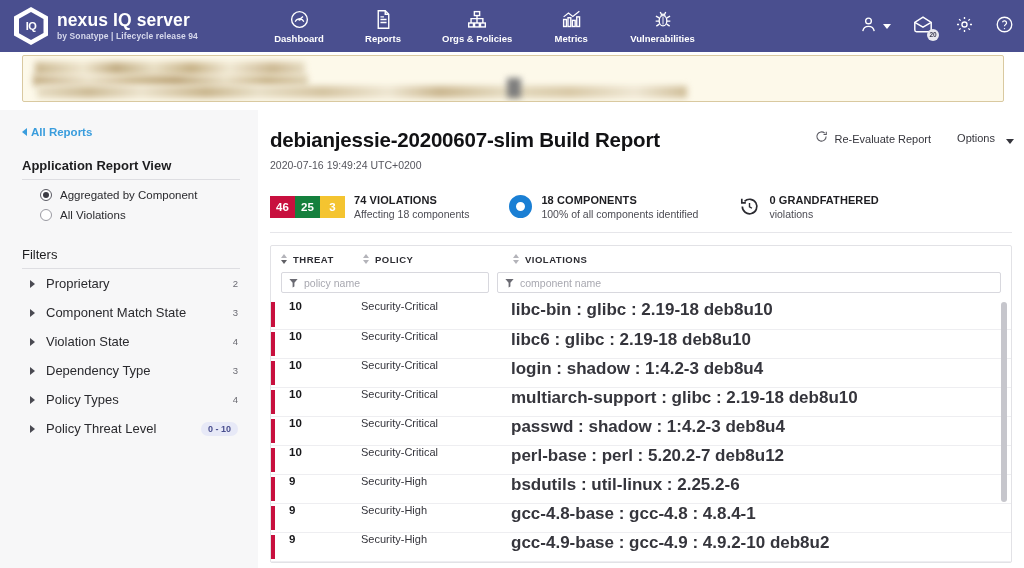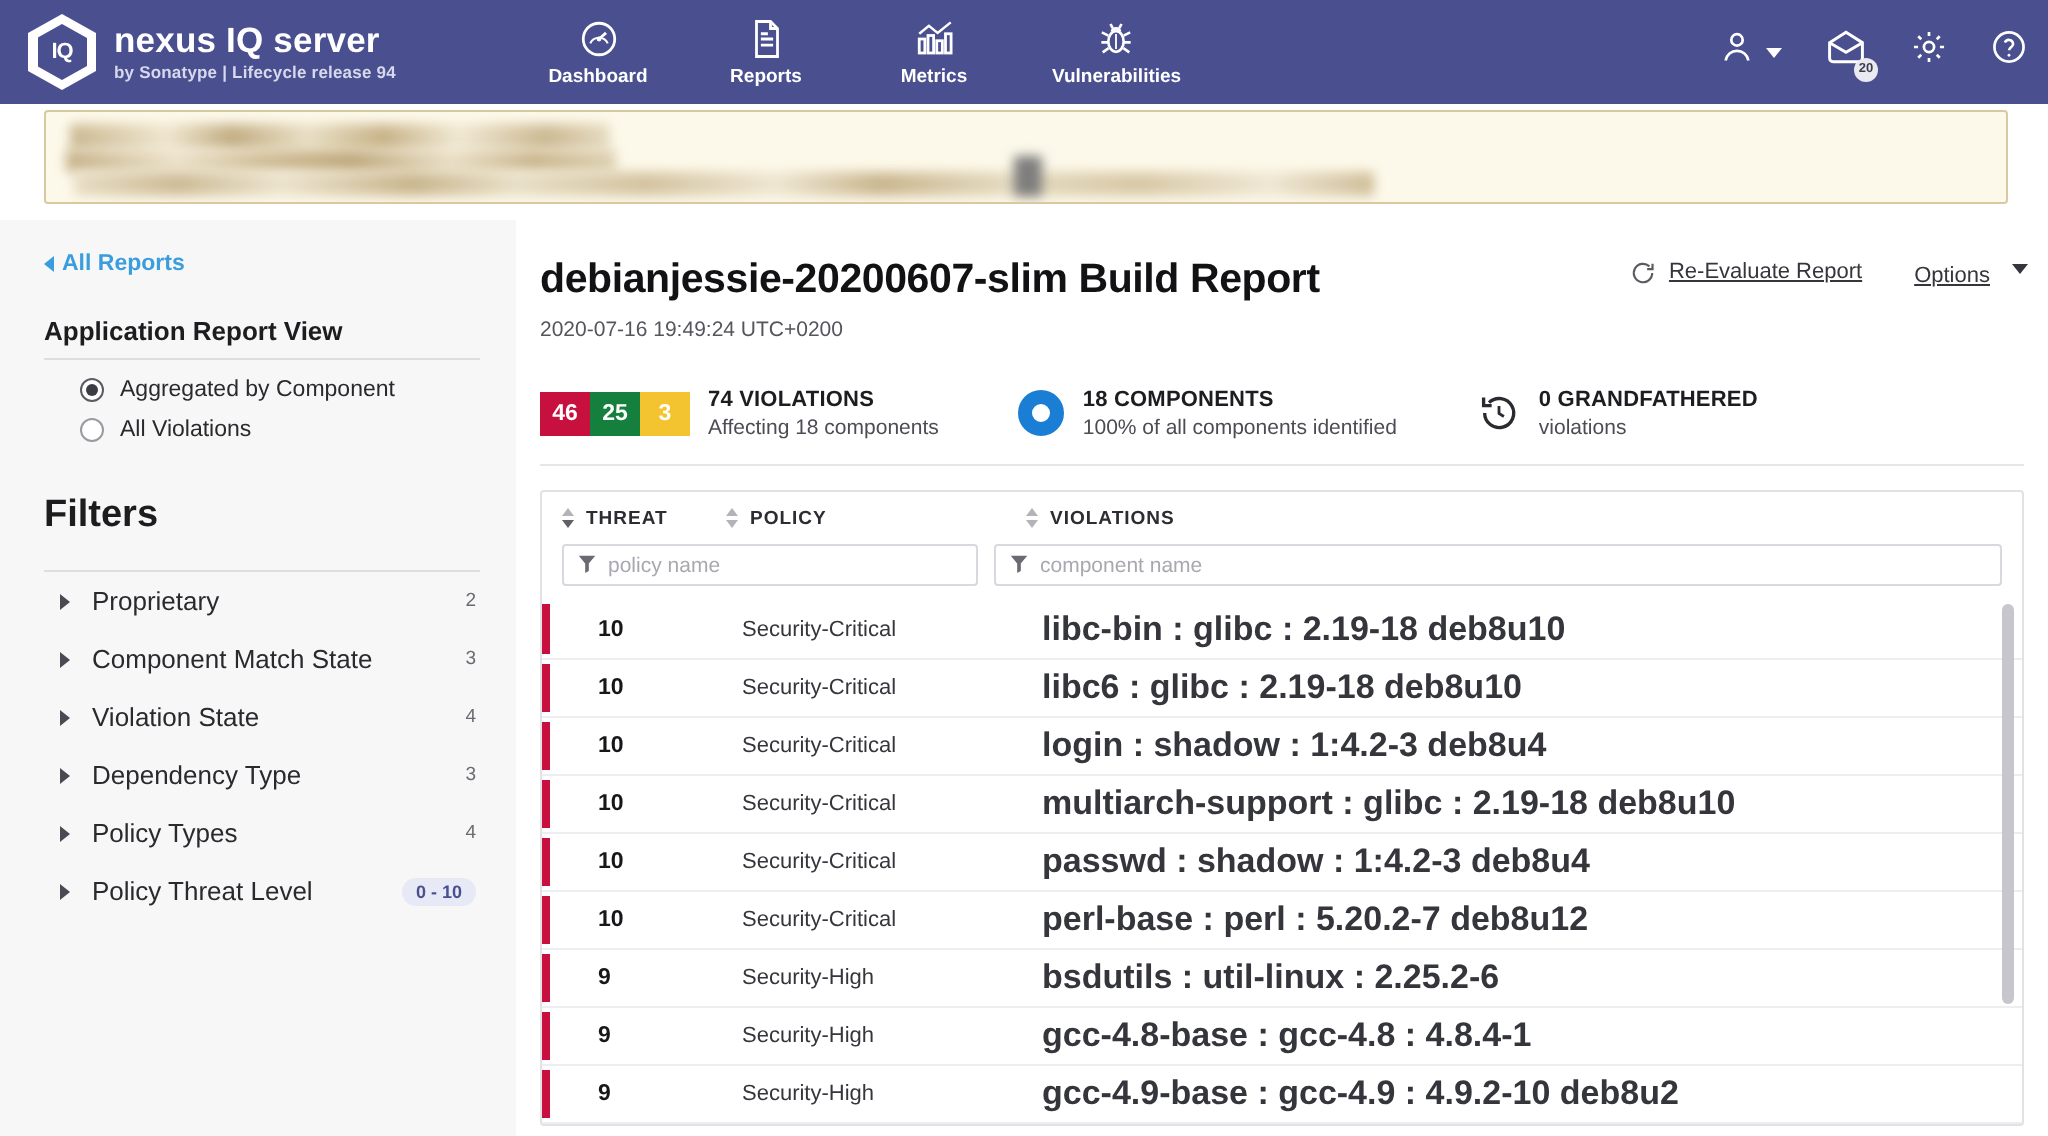--- a/index.html
+++ b/index.html
@@ -108,22 +108,22 @@
   .radio {
     width: 12px; height: 12px; border-radius: 50%; border: 1px solid #9a9aa2; background: #fff;
     display: flex; align-items: center; justify-content: center; flex: 0 0 12px;
   }
   .radio.checked { border-color: #5b5b64; }
   .radio.checked::after {
     content: ""; width: 6px; height: 6px; border-radius: 50%; background: #3c3c44;
   }
   .radio-label { font-size: 11.5px; color: #2a2a2e; }
   .filters-heading {
-    font-size: 19px; font-weight: bold; color: #1d1d1f; margin-top: 26px;
-    padding-bottom: 16px; border-bottom: 1px solid #dedee2;
+    font-size: 13px; font-weight: normal; color: #1d1d1f; margin-top: 26px;
+    padding-bottom: 6px; border-bottom: 1px solid #dedee2;
   }
   .filter-row {
     display: flex; align-items: center; padding: 7px 2px 7px 8px; cursor: pointer;
   }
   .chev-right {
     width: 0; height: 0; border-top: 4px solid transparent; border-bottom: 4px solid transparent;
     border-left: 5px solid #4a4a52; margin-right: 11px; flex: 0 0 5px;
   }
   .filter-label { font-size: 13px; color: #2a2a2e; flex: 1; }
   .filter-count { font-size: 9.5px; color: #6a6a72; }
@@ -134,21 +134,21 @@
 
   
   .main { position: absolute; left: 258px; top: 110px; width: 766px; height: 458px; background: #fff; }
   .report-head { padding: 18px 18px 0 12px; position: relative; }
   .report-title { font-size: 20.5px; font-weight: bold; color: #121214; letter-spacing: -0.2px; }
   .report-time { font-size: 10.5px; color: #55555d; margin-top: 7px; }
   .head-actions {
     position: absolute; right: 10px; top: 20px; display: flex; align-items: center; gap: 26px;
   }
   .action-btn {
-    display: flex; align-items: flex-start; gap: 6px; font-size: 11px; color: #35353c; cursor: pointer; text-decoration: underline;
+    display: flex; align-items: flex-end; gap: 6px; font-size: 11px; color: #35353c; cursor: pointer;
   }
   .opt-caret {
     width: 0; height: 0; border-left: 4px solid transparent; border-right: 4px solid transparent;
     border-top: 5px solid #35353c; margin-left: 5px;
   }
 
   
   .summary {
     margin: 16px 12px 0 12px; height: 46px; display: flex; align-items: center; gap: 0;
     border-bottom: 1px solid #e6e6ea; padding-bottom: 6px;
@@ -195,22 +195,22 @@
   .fi.component { flex: 1; }
   .fi input {
     border: 0; outline: none; font-size: 10.5px; color: #2a2a2e; width: 100%;
     font-family: "Liberation Sans", sans-serif; background: transparent;
   }
   .fi input::placeholder { color: #a8a8b0; }
   .funnel { flex: 0 0 9px; }
 
   .tbody { position: absolute; left: 0; right: 0; top: 54px; bottom: 0; overflow: hidden; }
   .row {
-    display: flex; align-items: center; height: 29px; border-top: 1px solid #eeeef1;
-    padding-left: 18px; position: relative;
+    display: flex; height: 29px; border-top: 1px solid #eeeef1;
+    padding-left: 8px; position: relative;
   }
   .row:first-child { border-top: 0; }
   .threat-bar {
     position: absolute; left: 0; top: 2px; bottom: 2px; width: 4px;
   }
   .cell-threat {
     width: 82px; padding-left: 10px; font-size: 11.5px; font-weight: bold; color: #17171a;
   }
   .cell-policy { width: 150px; font-size: 11px; color: #35353c; }
   .cell-component { flex: 1; font-size: 17px; color: #35353c; font-weight: bold; }
@@ -255,20 +255,32 @@
       </div>
       <div class="nav-item">
         <span class="nav-icon">
           <svg width="19" height="21" viewBox="0 0 20 24" fill="none" stroke="#ffffff" stroke-width="1.6">
             <path d="M4 2 h8 l4 4 v16 h-12 z"></path>
               <path d="M12 2 v4 h4"></path>
               <path d="M6.5 12 h7 M6.5 15.5 h7 M6.5 9 h4"></path>
           </svg>
         </span>
         <span class="nav-label">Reports</span>
+      </div>
+      <div class="nav-item">
+        <span class="nav-icon">
+          <svg width="22" height="21" viewBox="0 0 24 24" fill="none" stroke="#ffffff" stroke-width="1.6">
+            <rect x="9" y="3" width="6" height="4.5"></rect>
+              <rect x="2.5" y="16" width="5.5" height="4.5"></rect>
+            <rect x="9.2" y="16" width="5.5" height="4.5"></rect>
+              <rect x="16" y="16" width="5.5" height="4.5"></rect>
+            <path d="M12 7.5 v3.5 M5.2 16 v-5 h13.5 v5 M12 11 v5"></path>
+          </svg>
+        </span>
+        <span class="nav-label">Orgs &amp; Policies</span>
       </div>
       <div class="nav-item">
         <span class="nav-icon">
           <svg width="21" height="21" viewBox="0 0 24 24" fill="none" stroke="#ffffff" stroke-width="1.6">
             <path d="M3 9 L8.5 4.5 L13.5 8.5 L21 2.5" stroke-width="1.4"></path>
             <rect x="3" y="12" width="3.2" height="8"></rect>
               <rect x="8" y="10" width="3.2" height="10"></rect>
             <rect x="13" y="13" width="3.2" height="7"></rect>
               <rect x="18" y="9" width="3.2" height="11"></rect>
           </svg>

